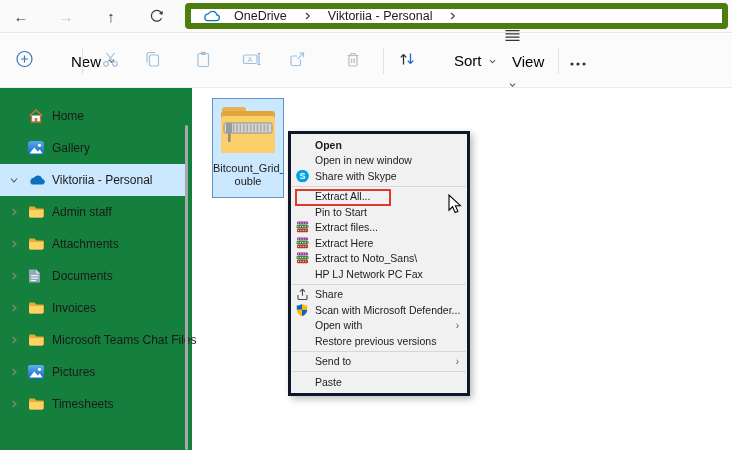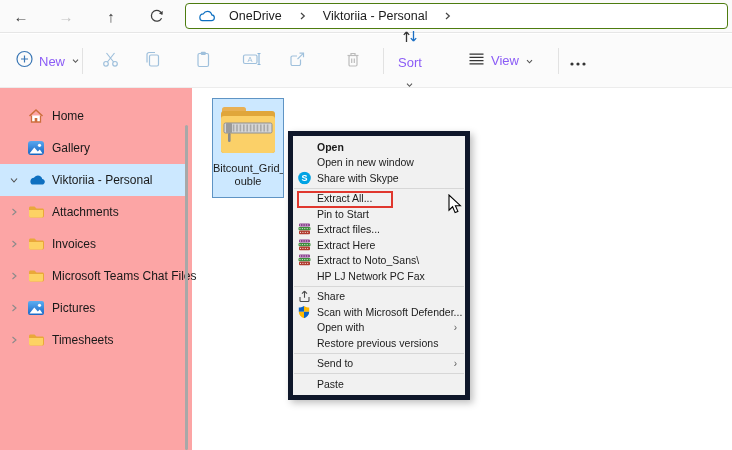--- a/index.html
+++ b/index.html
@@ -5,52 +5,52 @@
   * { margin:0; padding:0; box-sizing:border-box; }
   html,body { background:#fff; }
   body { font-family:"Liberation Sans", sans-serif; color:#1b1b1b; }
   #window { position:relative; width:732px; height:450px; background:#fff; overflow:hidden; }
 
   
   #navbar { position:absolute; left:0; top:0; width:732px; height:33px; background:#fafafa; border-bottom:1px solid #e6e6e6; }
   .navbtn { position:absolute; top:3px; width:30px; height:26px; display:flex; align-items:center; justify-content:center;
             font-size:15px; color:#3d3d3d; border-radius:4px; }
   .navbtn.disabled { color:#c3c3c3; }
-  #addr-pill { position:absolute; left:185px; top:3px; width:543px; height:26px; background:#fff; border:1px solid #4d7c0f;
+  #addr-pill { position:absolute; left:185px; top:3px; width:543px; height:26px; background:#fff; border:6px solid #4d7c0f;
                border-radius:4px; display:flex; align-items:center; padding-left:12px; gap:8px; }
   .crumb { font-size:12.5px; color:#1b1b1b; padding:2px 6px; border-radius:3px; white-space:nowrap; }
   .crumb-chev { display:flex; align-items:center; margin:0 2px; }
   .addr-cloud { display:flex; align-items:center; }
 
   
   #toolbar { position:absolute; left:0; top:34px; width:732px; height:54px; background:#fbfbfb; border-bottom:1px solid #ececec; }
   .tb-abs { position:absolute; top:50%; transform:translateY(-50%); }
   .tb-group { display:flex; align-items:center; gap:6px; padding:5px 8px; border-radius:4px; }
-  .tb-label { font-size:13px; color:#8b5cf6; }
+  .tb-label { font-size:15px; color:#000000;margin-left:32px; }
   .tb-iconbtn { width:28px; height:28px; display:flex; align-items:center; justify-content:center; border-radius:4px; }
   .tdiv { position:absolute; top:14px; width:1px; height:26px; background:#e2e2e2; }
 
   
-  #sidebar { position:absolute; left:0; top:88px; width:192px; height:362px; background:#fca5a5; padding-top:12px; }
+  #sidebar { position:absolute; left:0; top:88px; width:192px; height:362px; background:#15803d; padding-top:12px; }
   .side-row { position:relative; height:32px; display:flex; align-items:center; cursor:default; }
   .side-row.selected { background:var(--sel); width:185px; }
   .side-chev { position:absolute; left:9px; top:50%; transform:translateY(-50%); display:flex; }
   .side-icon { position:absolute; left:28px; top:50%; transform:translateY(-50%); display:flex; }
   .side-label { position:absolute; left:52px; font-size:12px; white-space:nowrap; color:#191919; }
   #scroll-thumb { position:absolute; left:185px; top:125px; width:3px; height:325px; background:#a8a8a8; border-radius:2px; }
 
   
   #file-tile { position:absolute; left:212px; top:98px; width:72px; height:100px; background:var(--sel);
                border:1px solid #5f94c4; display:flex; flex-direction:column; align-items:center; }
   #file-icon { margin-top:5px; }
   .file-name { width:70px; font-size:11px; line-height:13px; text-align:center; white-space:nowrap; overflow:hidden; color:#1b1b1b; }
 
   
   #context-menu { position:absolute; left:288px; top:131px; width:182px; background:#f1f1f1;
-                  border:5px solid #0f172a; box-shadow:3px 3px 7px rgba(0,0,0,.25); padding:3px 0; z-index:10; }
+                  border:3px solid #0f172a; box-shadow:3px 3px 7px rgba(0,0,0,.25); padding:3px 0; z-index:10; }
   .menu-item { position:relative; display:flex; align-items:center; height:15.5px; padding:0 8px 0 24px;
                font-size:10.5px; color:#1b1b1b; white-space:nowrap; }
   .menu-item.bold { font-weight:bold; }
   .menu-icon { position:absolute; left:5px; top:50%; transform:translateY(-50%); display:flex; }
   .menu-sub { margin-left:auto; color:#5a5a5a; font-size:10px; }
   .menu-sep { height:1px; background:#d7d7d7; margin:2px 1px; }
   .menu-item.annotated::after { content:''; position:absolute; left:4px; top:0px; width:92px; height:13px;
                                 border:2px solid var(--red); }
 
   
@@ -143,31 +143,31 @@
         <div class="tb-abs tb-iconbtn" style="left: 339px;">
           <span><svg width="18" height="18" viewBox="0 0 18 18" fill="none" stroke="#bcbcbc" stroke-width="1.2">
               <path d="M3.5 5.5 h11"></path>
               <path d="M7 5.2 v-1.7 h4 v1.7"></path>
               <rect x="5" y="5.5" width="8" height="10.5" rx="1.2"></rect>
               <path d="M7.7 8.5 v4.5 M10.3 8.5 v4.5"></path>
             </svg></span>
         </div>
       </div>
     <div class="tdiv" style="left:383px;"></div>
-    <div class="tb-abs tb-group" style="left:390px;flex-direction:column;">
+    <div class="tb-abs tb-group" style="left:390px;">
       <span><svg width="18" height="16" viewBox="0 0 18 16" fill="none">
             <path d="M5.5 13.5 V3.5 M5.5 3.5 L2.8 6.4 M5.5 3.5 L8.2 6.4" stroke="#333" stroke-width="1.3"></path>
             <path d="M12.5 2.5 V12.5 M12.5 12.5 L9.8 9.6 M12.5 12.5 L15.2 9.6" stroke="#1a6fc4" stroke-width="1.3"></path>
           </svg></span>
       <span class="tb-label">Sort</span>
       <span><svg width="9" height="9" viewBox="0 0 9 9" fill="none">
             <path d="M2 3.2 L4.5 5.8 L7 3.2" stroke="#555" stroke-width="1.1"></path>
           </svg></span>
     </div>
-    <div class="tb-abs tb-group" style="left:460px;">
+    <div class="tb-abs tb-group" style="left:472px;flex-direction:column;">
       <span><svg width="17" height="14" viewBox="0 0 17 14" fill="none" stroke="#333" stroke-width="1.3">
             <path d="M1.5 2.2 h14 M1.5 5.4 h14 M1.5 8.6 h14 M1.5 11.8 h14"></path>
           </svg></span>
       <span class="tb-label">View</span>
       <span><svg width="9" height="9" viewBox="0 0 9 9" fill="none">
             <path d="M2 3.2 L4.5 5.8 L7 3.2" stroke="#555" stroke-width="1.1"></path>
           </svg></span>
     </div>
     <div class="tdiv" style="left:558px;"></div>
     <div class="tb-abs tb-iconbtn" style="left:564px;">
@@ -224,21 +224,50 @@
           <svg width="10" height="10" viewBox="0 0 10 10" fill="none">
             <path d="M3.5 2 L7 5 L3.5 8" stroke="#8a8a8a" stroke-width="1.1"></path>
           </svg>
         </span>
         <span class="side-icon">
           <svg width="17" height="13" viewBox="0 0 17 13">
             <path d="M1 2.5 C1 1.7 1.7 1 2.5 1 h4 l2 2 h6 c0.8 0 1.5 0.7 1.5 1.5 v6 c0 0.8 -0.7 1.5 -1.5 1.5 h-11 C1.7 12 1 11.3 1 10.5 Z" fill="#e9a83a"></path>
             <path d="M1 4.6 h14 v5.9 c0 0.8 -0.7 1.5 -1.5 1.5 h-11 C1.7 12 1 11.3 1 10.5 Z" fill="#fdd264"></path>
           </svg>
         </span>
+        <span class="side-label">Admin staff</span>
+      </div>
+      <div class="side-row">
+        <span class="side-chev">
+          <svg width="10" height="10" viewBox="0 0 10 10" fill="none">
+            <path d="M3.5 2 L7 5 L3.5 8" stroke="#8a8a8a" stroke-width="1.1"></path>
+          </svg>
+        </span>
+        <span class="side-icon">
+          <svg width="17" height="13" viewBox="0 0 17 13">
+            <path d="M1 2.5 C1 1.7 1.7 1 2.5 1 h4 l2 2 h6 c0.8 0 1.5 0.7 1.5 1.5 v6 c0 0.8 -0.7 1.5 -1.5 1.5 h-11 C1.7 12 1 11.3 1 10.5 Z" fill="#e9a83a"></path>
+            <path d="M1 4.6 h14 v5.9 c0 0.8 -0.7 1.5 -1.5 1.5 h-11 C1.7 12 1 11.3 1 10.5 Z" fill="#fdd264"></path>
+          </svg>
+        </span>
         <span class="side-label">Attachments</span>
+      </div>
+      <div class="side-row">
+        <span class="side-chev">
+          <svg width="10" height="10" viewBox="0 0 10 10" fill="none">
+            <path d="M3.5 2 L7 5 L3.5 8" stroke="#8a8a8a" stroke-width="1.1"></path>
+          </svg>
+        </span>
+        <span class="side-icon">
+          <svg width="13" height="15" viewBox="0 0 13 15">
+            <path d="M1 1 h7 l4 4 v9 H1 Z" fill="#94a9bd"></path>
+            <path d="M8 1 l4 4 h-4 Z" fill="#c6d4e0"></path>
+            <path d="M3 7.2 h7 M3 9.6 h7 M3 12 h5" stroke="#fff" stroke-width="1"></path>
+          </svg>
+        </span>
+        <span class="side-label">Documents</span>
       </div>
       <div class="side-row">
         <span class="side-chev">
           <svg width="10" height="10" viewBox="0 0 10 10" fill="none">
             <path d="M3.5 2 L7 5 L3.5 8" stroke="#8a8a8a" stroke-width="1.1"></path>
           </svg>
         </span>
         <span class="side-icon">
           <svg width="17" height="13" viewBox="0 0 17 13">
             <path d="M1 2.5 C1 1.7 1.7 1 2.5 1 h4 l2 2 h6 c0.8 0 1.5 0.7 1.5 1.5 v6 c0 0.8 -0.7 1.5 -1.5 1.5 h-11 C1.7 12 1 11.3 1 10.5 Z" fill="#e9a83a"></path>

